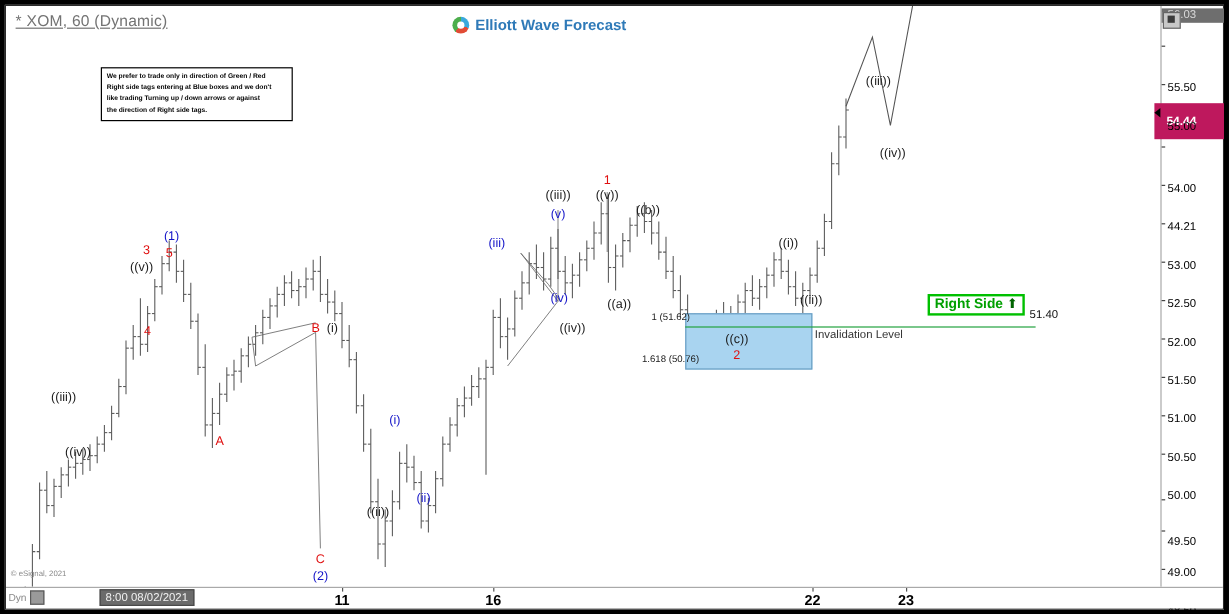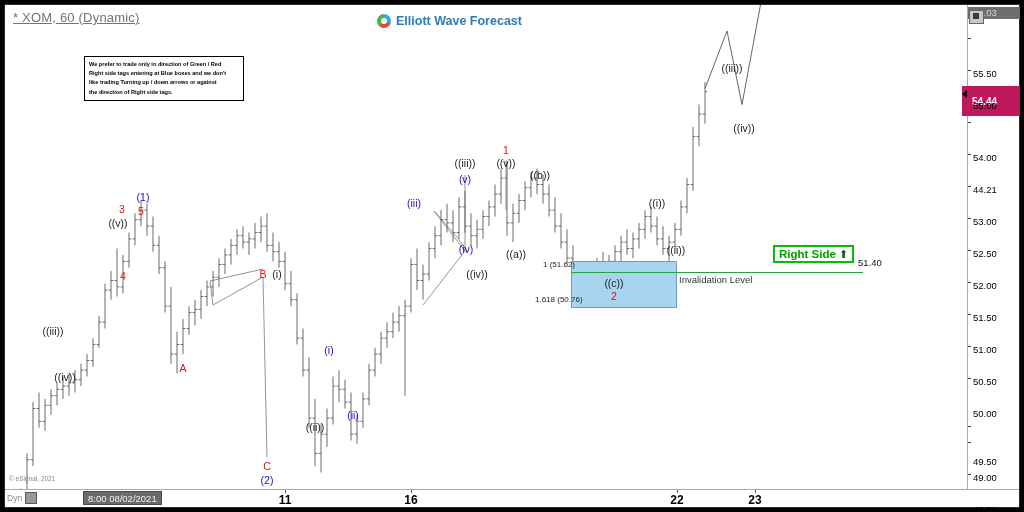--- a/index.html
+++ b/index.html
@@ -622,21 +622,21 @@
           <span>51.00</span>
         </div>
         <div class="tick" style="top: 335px;">
           <i></i>
           <span>50.50</span>
         </div>
         <div class="tick" style="top: 367px;">
           <i></i>
           <span>50.00</span>
         </div>
-        <div class="tick" style="top: 415px;">
+        <div class="tick" style="top: 405px;">
           <i></i>
           <span>49.50</span>
         </div>
         <div class="tick" style="top: 431px;">
           <i></i>
           <span>49.00</span>
         </div>
         <div class="tick" style="top: 463px;">
           <i></i>
           <span>48.50</span>

